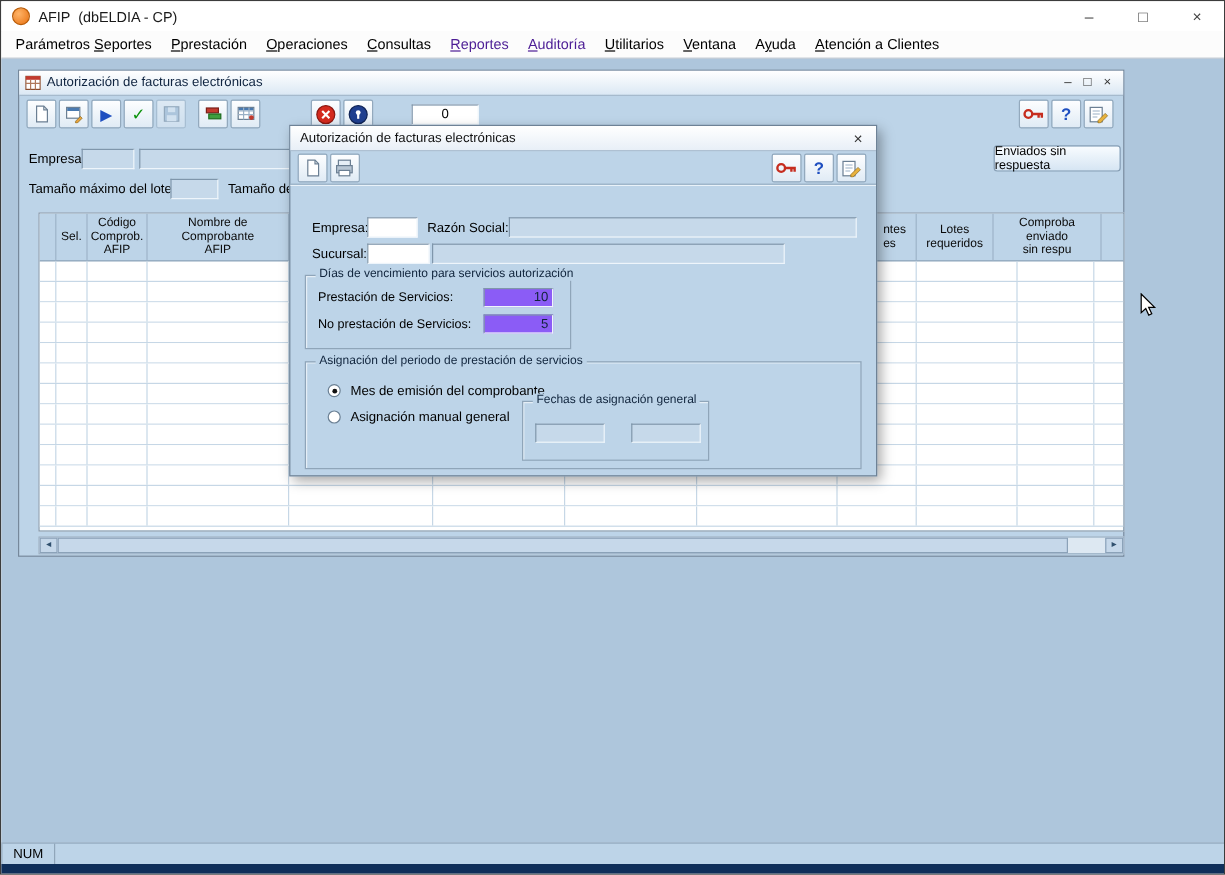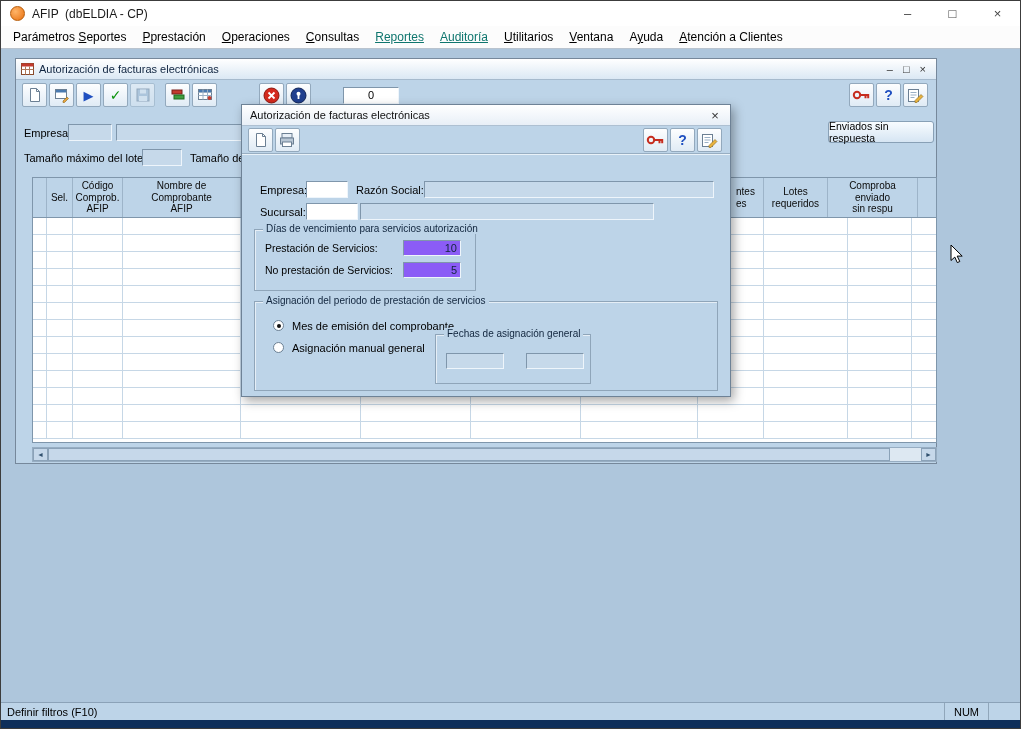--- a/index.html
+++ b/index.html
@@ -11,21 +11,21 @@
   .titlebar{position:absolute;left:0;top:0;right:0;height:25px;background:#fff;display:flex;align-items:center;}
   .app-icon{width:15px;height:15px;margin:0 7px 0 9px;border-radius:50%;
     background:radial-gradient(circle at 35% 35%,#ffb468,#e8700f);border:1px solid #b85c08;}
   .app-title{font-size:12px;color:#1a1a1a;white-space:pre;}
   .win-controls{margin-left:auto;display:flex;height:100%;}
   .win-btn{width:45px;height:100%;display:flex;align-items:center;justify-content:center;font-size:13px;color:#444;}
   
   .menubar{position:absolute;left:0;top:25px;right:0;height:23px;background:#fcfcfc;
     border-bottom:1px solid #b9c3ce;display:flex;align-items:center;padding-left:4px;font-size:12px;}
   .menu-item{padding:3px 8px;color:#000;white-space:pre;cursor:default;}
-  .menu-item.disabled{color:#0f766e;text-decoration:underline;}
+  .menu-item.disabled{color:#4c1d95;}
   .menu-item u{text-decoration:underline;}
   
   .mdi{position:absolute;left:0;top:48px;right:0;height:653px;background:#aec6dc;}
   
   .child{position:absolute;left:14px;top:9px;width:922px;height:406px;background:#bdd4e8;border:1px solid #76889b;}
   .c-titlebar{height:21px;background:linear-gradient(#ffffff,#dbe8f4);border-bottom:1px solid #a6bacd;
     display:flex;align-items:center;padding:0 5px;font-size:11px;color:#0f2440;}
   .c-title{margin-left:5px;}
   .c-controls{margin-left:auto;display:flex;gap:10px;padding-right:5px;color:#333;font-size:11px;}
   .c-controls span{cursor:default;}
@@ -519,21 +519,20 @@
           <span class="g-title">Fechas de asignación general</span>
           <div class="sunken" style="position:absolute;left:10px;top:18px;width:58px;height:16px;"><span></span></div>
           <span class="flabel" style="left:92px;top:20px;">al</span>
           <div class="sunken" style="position:absolute;left:90px;top:18px;width:58px;height:16px;"><span></span></div>
         </div>
       </div>
     </div>
   </div>
 
   <div class="statusbar">
-    <div class="sb-main">Definir filtros (F10)</div>
     <div class="sb-num">NUM</div>
     <div class="sb-end"></div>
   </div>
   <div class="bottom-frame"></div>
 
   <svg class="cursor" width="16" height="22">
     <path d="M1,1 L1,16.5 L4.8,13.1 L7.3,18.6 L9.8,17.5 L7.2,12.1 L12.2,12.1 Z" fill="#fff" stroke="#000" stroke-width="1"></path>
   </svg>
 
 </div>

